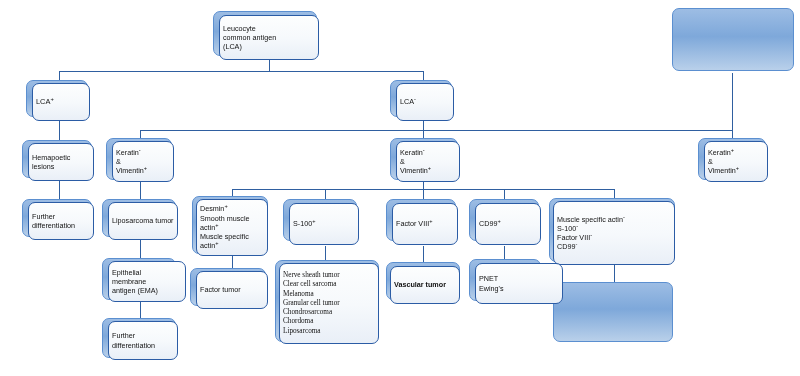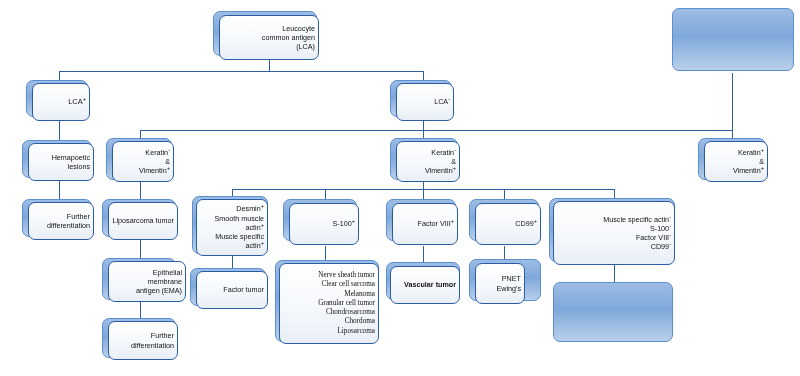--- a/index.html
+++ b/index.html
@@ -17,21 +17,21 @@
   .ln.v{width:1px;}
 
   
   .node{
     position:absolute;
     box-sizing:border-box;
     border:1px solid #2b5ca5;
     border-radius:7px;
     background:linear-gradient(180deg,#fdfefe 0%,#f6f9fc 52%,#e9eff7 100%);
     display:flex;align-items:center;justify-content:center;
-    text-align:right;
+    text-align:left;
     color:#111111;
     font-size:7.2px;
     line-height:1.28;
     padding:18px 3px;
     z-index:3;
     box-shadow:0 0 0 0 rgba(0,0,0,0);
   }
   
   .shadow{
     position:absolute;
@@ -177,21 +177,21 @@
   <div class="node" style="left: 279px; top: 263px; width: 100px; height: 81px; border-color: rgb(43, 92, 165); color: rgb(17, 17, 17); font-family: Liberation Serif, serif;">
     <span class="txt">Nerve sheath tumor<br>Clear cell sarcoma<br>Melanoma<br>Granular cell tumor<br>Chondrosarcoma<br>Chordoma<br>Liposarcoma</span>
   </div>
 
   <div class="shadow" style="left:386px;top:262px;width:74px;height:38px;"></div>
   <div class="node" style="left: 390px; top: 266px; width: 70px; height: 36px; border-color: rgb(43, 92, 165); color: rgb(17, 17, 17); font-weight: bold;">
     <span class="txt">Vascular tumor</span>
   </div>
 
   <div class="shadow" style="left:469px;top:259px;width:72px;height:42px;"></div>
-  <div class="node" style="left: 475px; top: 263px; width: 50px; height: 41px; border-color: rgb(43, 92, 165); color: rgb(17, 17, 17);">
+  <div class="node" style="left: 475px; top: 263px; width: 88px; height: 41px; border-color: rgb(43, 92, 165); color: rgb(17, 17, 17);">
     <span class="txt">PNET<br>Ewing's</span>
   </div>
 
   <div class="shadow" style="left:553px;top:282px;width:120px;height:60px;"></div>
 
   <div class="shadow" style="left:102px;top:318px;width:74px;height:40px;"></div>
   <div class="node" style="left: 108px; top: 321px; width: 70px; height: 39px; border-color: rgb(43, 92, 165); color: rgb(17, 17, 17);">
     <span class="txt">Further<br>differentiation</span>
   </div>
 

